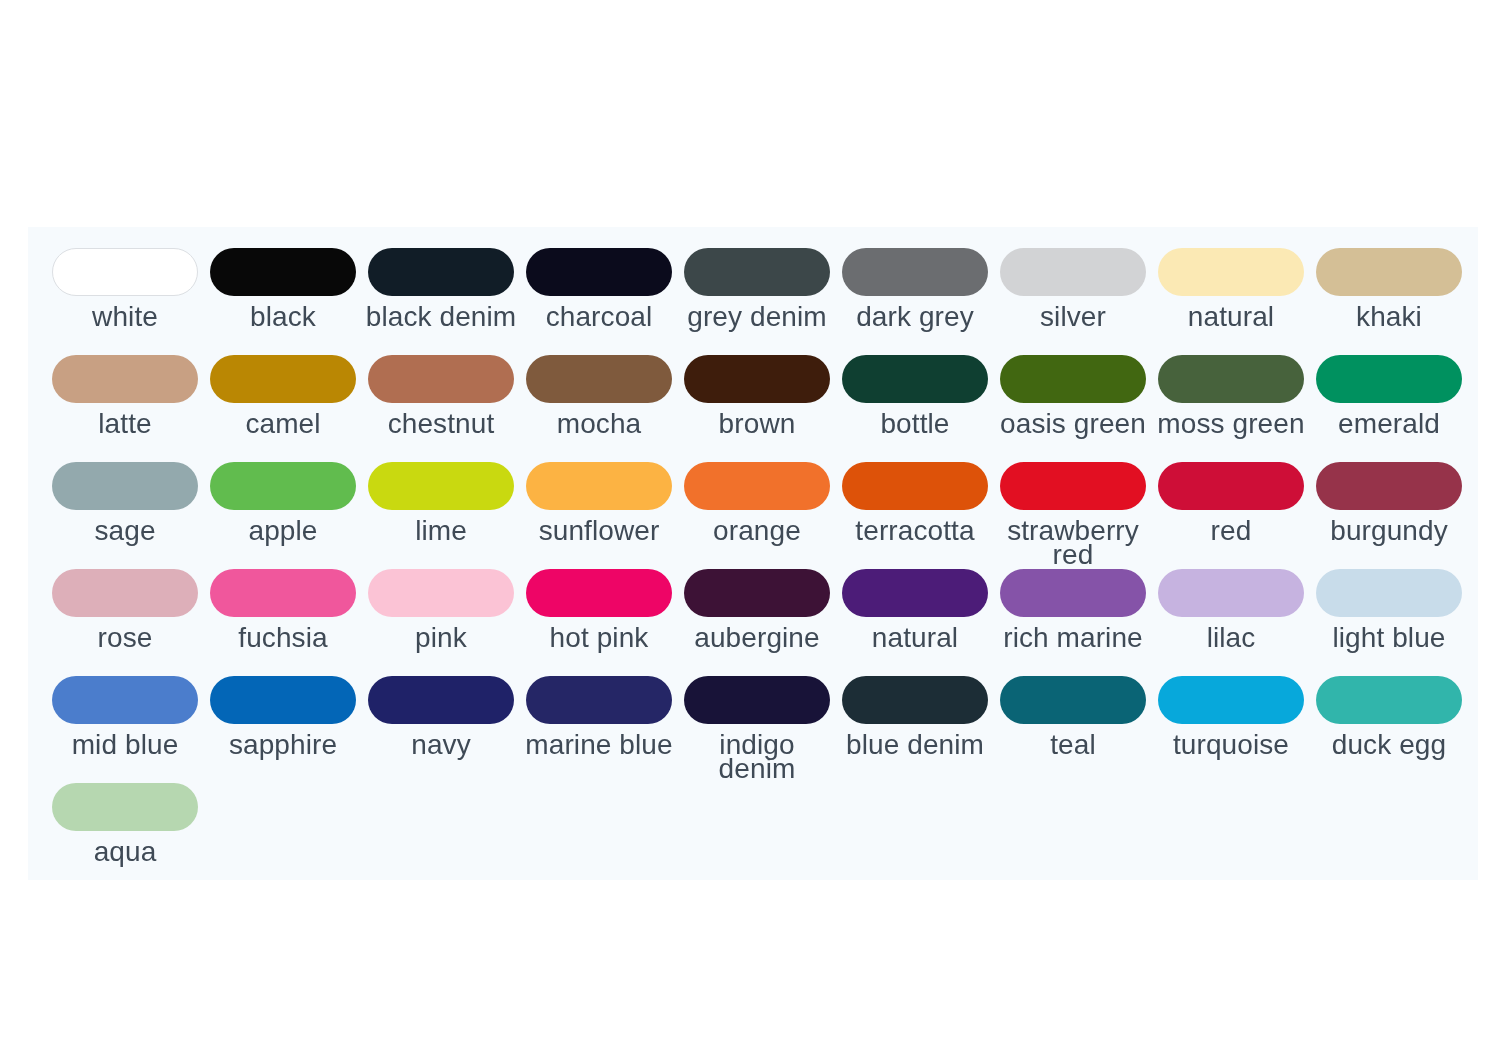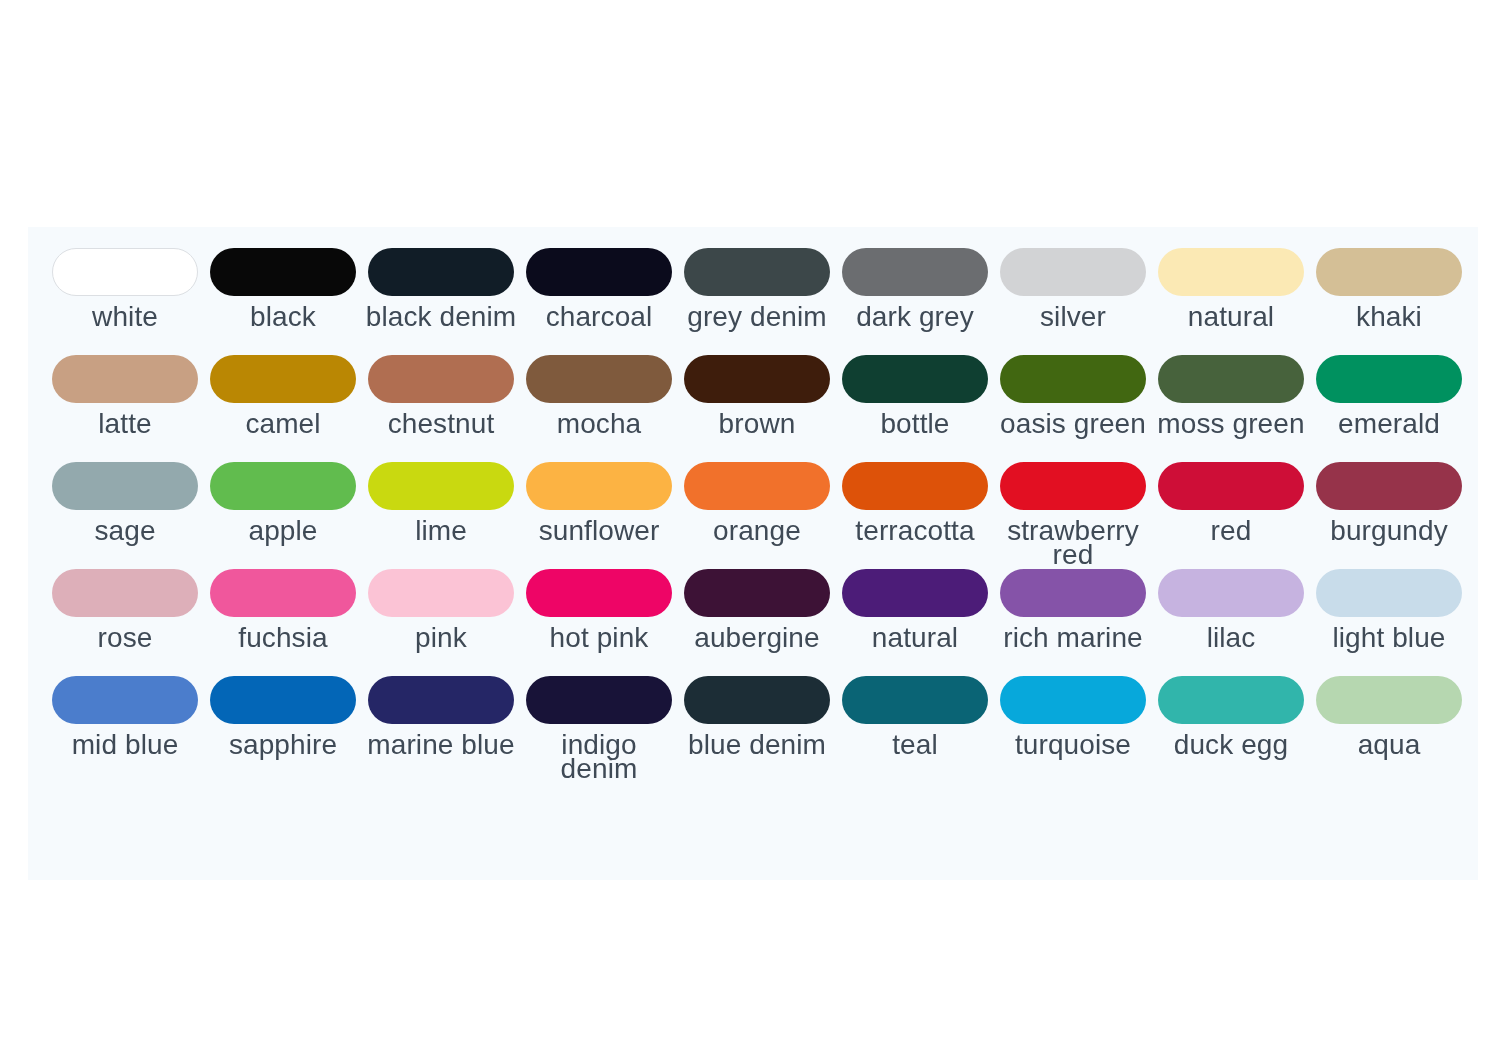--- a/index.html
+++ b/index.html
@@ -218,20 +218,24 @@
       </div>
       <div class="swatch-cell">
         <div class="swatch-chip" style="background: rgb(75, 125, 204);"></div>
         <div class="swatch-label">mid blue</div>
       </div>
       <div class="swatch-cell">
         <div class="swatch-chip" style="background: rgb(3, 102, 183);"></div>
         <div class="swatch-label">sapphire</div>
       </div>
       <div class="swatch-cell">
+        <div class="swatch-chip" style="background: rgb(31, 34, 104);"></div>
+        <div class="swatch-label">navy</div>
+      </div>
+      <div class="swatch-cell">
         <div class="swatch-chip" style="background: rgb(37, 38, 102);"></div>
         <div class="swatch-label">marine blue</div>
       </div>
       <div class="swatch-cell">
         <div class="swatch-chip" style="background: rgb(24, 19, 56);"></div>
         <div class="swatch-label">indigo denim</div>
       </div>
       <div class="swatch-cell">
         <div class="swatch-chip" style="background: rgb(28, 45, 54);"></div>
         <div class="swatch-label">blue denim</div>

